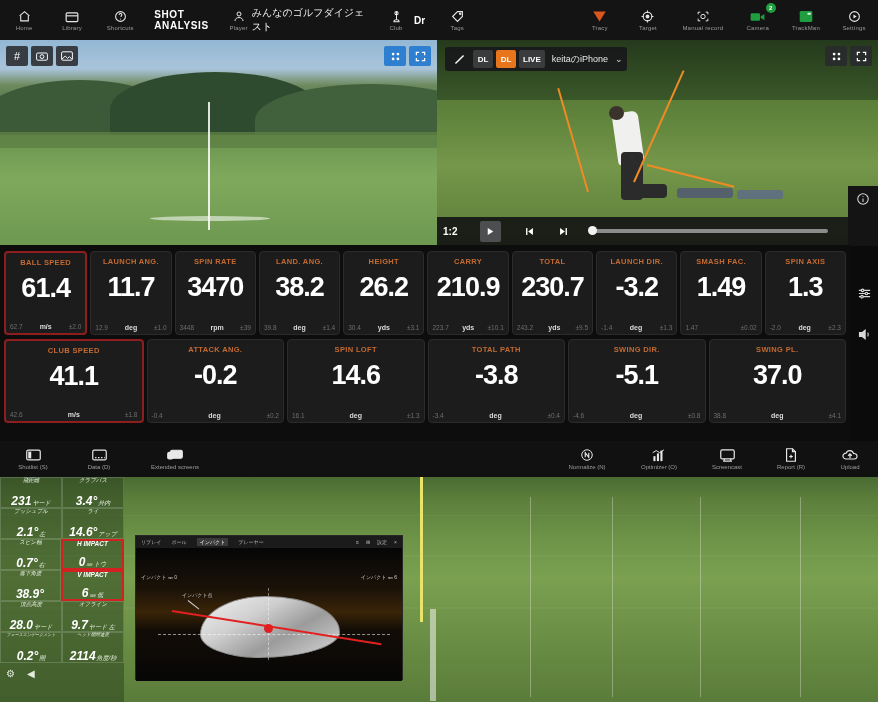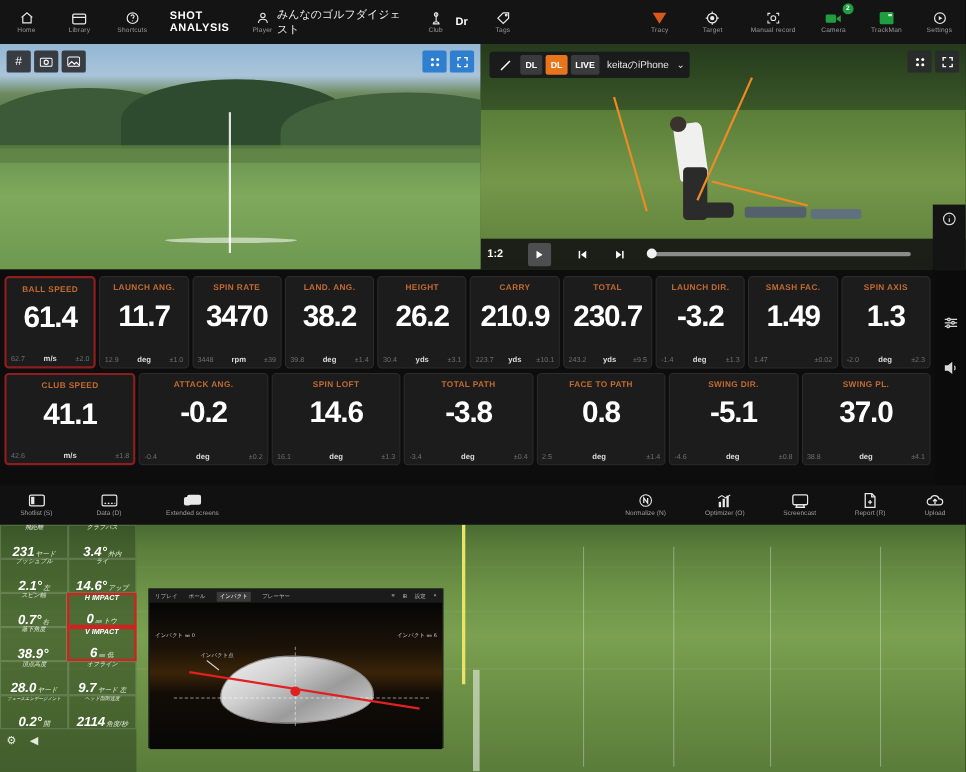--- a/index.html
+++ b/index.html
@@ -534,29 +534,20 @@
             <span class="mtol">±1.3</span>
           </div>
       </div>
       <div class="mcell">
         <div class="mlabel">TOTAL PATH</div>
         <div class="mvalue">-3.8</div>
         <div class="mfoot">
             <span class="mprev">-3.4</span>
             <span class="munit">deg</span>
             <span class="mtol">±0.4</span>
-          </div>
-      </div>
-      <div class="mcell">
-        <div class="mlabel">FACE TO PATH</div>
-        <div class="mvalue">0.8</div>
-        <div class="mfoot">
-            <span class="mprev">2.5</span>
-            <span class="munit">deg</span>
-            <span class="mtol">±1.4</span>
           </div>
       </div>
       <div class="mcell">
         <div class="mlabel">SWING DIR.</div>
         <div class="mvalue">-5.1</div>
         <div class="mfoot">
             <span class="mprev">-4.6</span>
             <span class="munit">deg</span>
             <span class="mtol">±0.8</span>
           </div>

